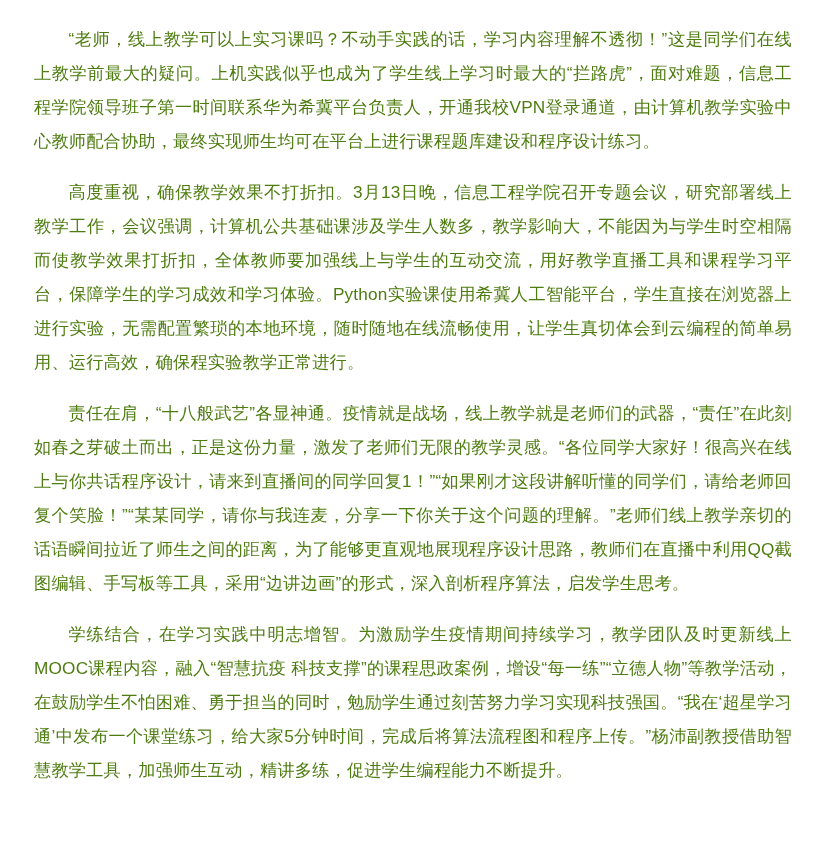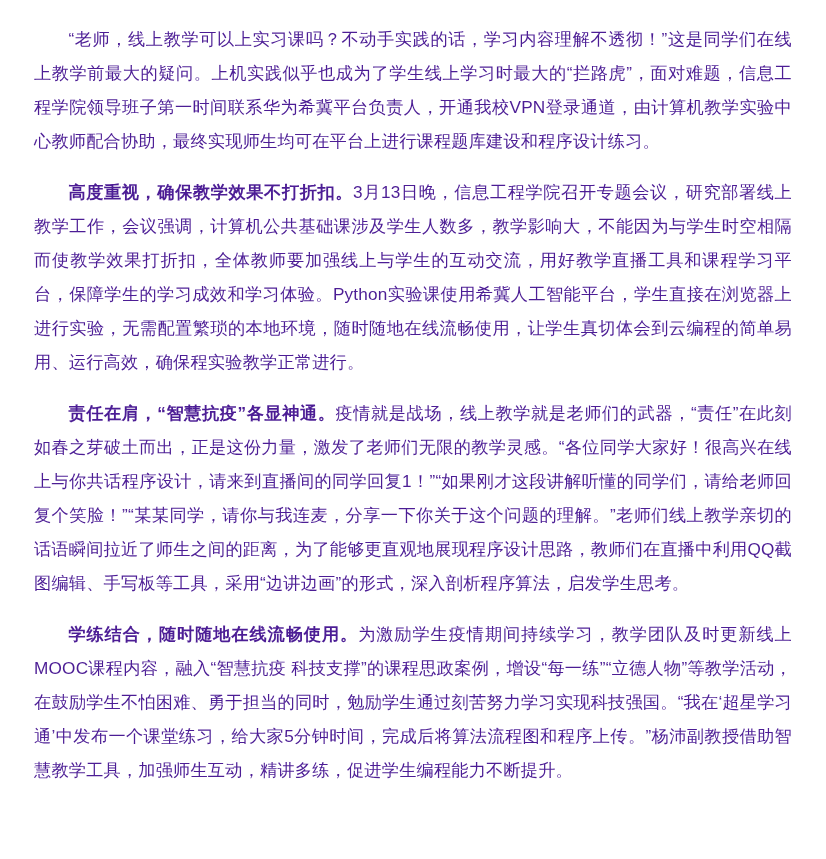--- a/index.html
+++ b/index.html
@@ -22,36 +22,36 @@
     background: #ffffff;
   }
   p.para {
     margin: 0 0 17px 0;
     font-size: 17.2px;
     line-height: 34px;
     text-align: justify;
     text-justify: inter-ideograph;
     text-indent: 2em;
     letter-spacing: 0.2px;
-    color: #4c1d95;
+    color: #4d7c0f;
   }
   p.para:last-child {
     margin-bottom: 0;
   }
   .lead {
-    font-weight: bold;
+    font-weight: normal;
   }
 </style>
 </head>
 <body>
 
 <div id="doc">
 
   <p class="para"><span>“老师，线上教学可以上实习课吗？不动手实践的话，学习内容理解不透彻！”这是同学们在线上教学前最大的疑问。上机实践似乎也成为了学生线上学习时最大的“拦路虎”，面对难题，信息工程学院领导班子第一时间联系华为希冀平台负责人，开通我校VPN登录通道，由计算机教学实验中心教师配合协助，最终实现师生均可在平台上进行课程题库建设和程序设计练习。</span></p>
 
 
   <p class="para"><span class="lead">高度重视，确保教学效果不打折扣。</span><span>3月13日晚，信息工程学院召开专题会议，研究部署线上教学工作，会议强调，计算机公共基础课涉及学生人数多，教学影响大，不能因为与学生时空相隔而使教学效果打折扣，全体教师要加强线上与学生的互动交流，用好教学直播工具和课程学习平台，保障学生的学习成效和学习体验。Python实验课使用希冀人工智能平台，学生直接在浏览器上进行实验，无需配置繁琐的本地环境，随时随地在线流畅使用，让学生真切体会到云编程的简单易用、运行高效，确保程实验教学正常进行。</span></p>
 
-  <p class="para"><span class="lead">责任在肩，“智慧抗疫”各显神通。</span><span>疫情就是战场，线上教学就是老师们的武器，“责任”在此刻如春之芽破土而出，正是这份力量，激发了老师们无限的教学灵感。“各位同学大家好！很高兴在线上与你共话程序设计，请来到直播间的同学回复1！”“如果刚才这段讲解听懂的同学们，请给老师回复个笑脸！”“某某同学，请你与我连麦，分享一下你关于这个问题的理解。”老师们线上教学亲切的话语瞬间拉近了师生之间的距离，为了能够更直观地展现程序设计思路，教师们在直播中利用QQ截图编辑、手写板等工具，采用“边讲边画”的形式，深入剖析程序算法，启发学生思考。</span></p>
+  <p class="para"><span class="lead">责任在肩，“十八般武艺”各显神通。</span><span>疫情就是战场，线上教学就是老师们的武器，“责任”在此刻如春之芽破土而出，正是这份力量，激发了老师们无限的教学灵感。“各位同学大家好！很高兴在线上与你共话程序设计，请来到直播间的同学回复1！”“如果刚才这段讲解听懂的同学们，请给老师回复个笑脸！”“某某同学，请你与我连麦，分享一下你关于这个问题的理解。”老师们线上教学亲切的话语瞬间拉近了师生之间的距离，为了能够更直观地展现程序设计思路，教师们在直播中利用QQ截图编辑、手写板等工具，采用“边讲边画”的形式，深入剖析程序算法，启发学生思考。</span></p>
 
-  <p class="para"><span class="lead">学练结合，随时随地在线流畅使用。</span><span>为激励学生疫情期间持续学习，教学团队及时更新线上MOOC课程内容，融入“智慧抗疫 科技支撑”的课程思政案例，增设“每一练”“立德人物”等教学活动，在鼓励学生不怕困难、勇于担当的同时，勉励学生通过刻苦努力学习实现科技强国。“我在‘超星学习通’中发布一个课堂练习，给大家5分钟时间，完成后将算法流程图和程序上传。”杨沛副教授借助智慧教学工具，加强师生互动，精讲多练，促进学生编程能力不断提升。</span></p>
+  <p class="para"><span class="lead">学练结合，在学习实践中明志增智。</span><span>为激励学生疫情期间持续学习，教学团队及时更新线上MOOC课程内容，融入“智慧抗疫 科技支撑”的课程思政案例，增设“每一练”“立德人物”等教学活动，在鼓励学生不怕困难、勇于担当的同时，勉励学生通过刻苦努力学习实现科技强国。“我在‘超星学习通’中发布一个课堂练习，给大家5分钟时间，完成后将算法流程图和程序上传。”杨沛副教授借助智慧教学工具，加强师生互动，精讲多练，促进学生编程能力不断提升。</span></p>
 
 </div>
 
 </body></html>

